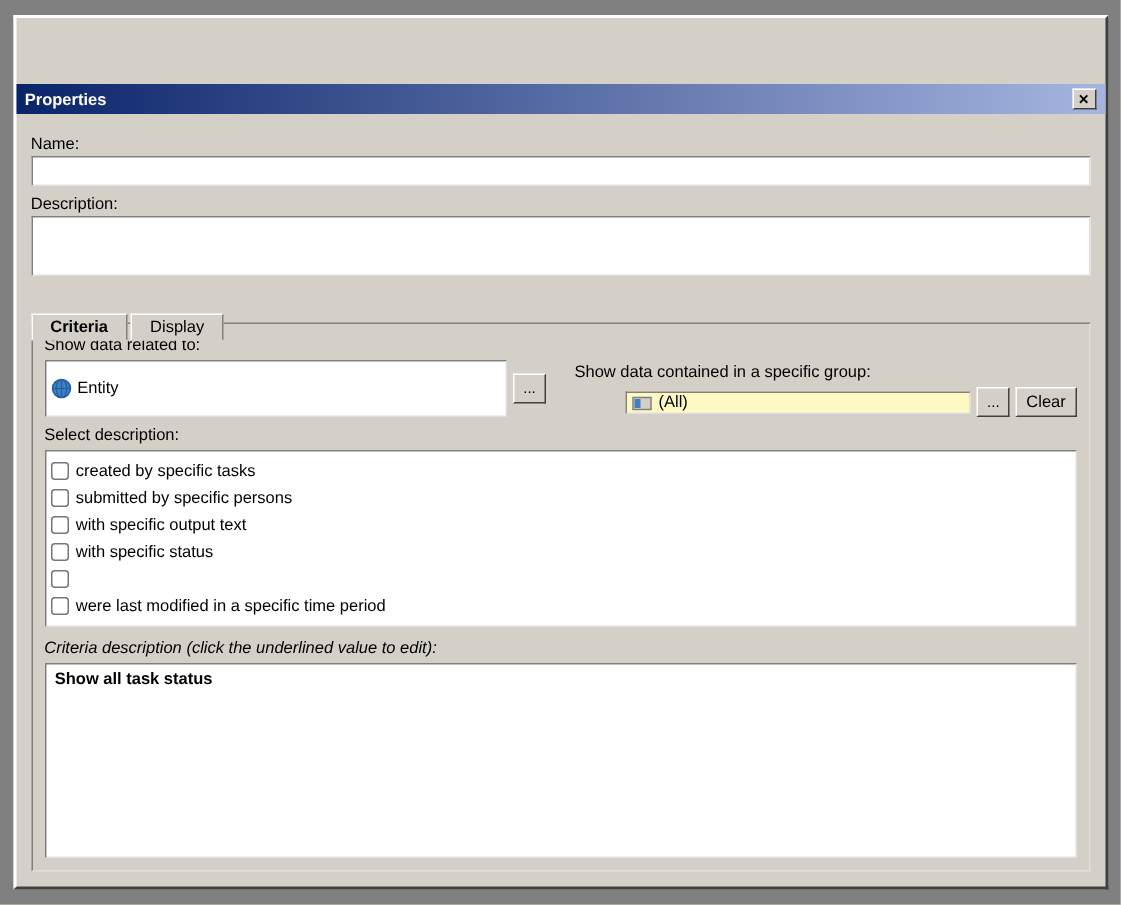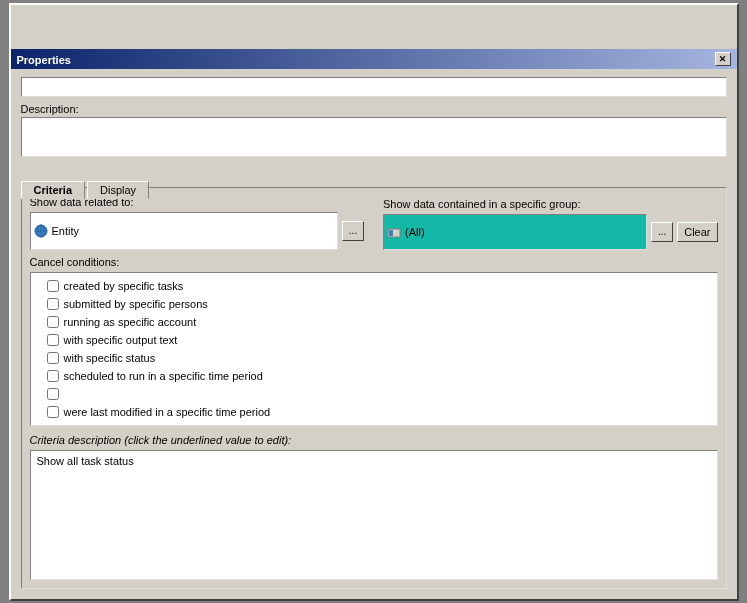--- a/index.html
+++ b/index.html
@@ -158,21 +158,21 @@
 
     .section-label {
       margin-bottom: 4px;
       color: #000;
     }
 
     .conditions-box {
       background: white;
       border: 1px solid;
       border-color: #808080 #dfdfdf #dfdfdf #808080;
-      padding: 4px 16px;
+      padding: 4px 3px;
       margin-bottom: 8px;
     }
 
     .condition-row {
       display: flex;
       align-items: center;
       gap: 5px;
       height: 18px;
     }
 
@@ -189,20 +189,21 @@
     }
 
     .criteria-desc-box {
       width: 100%;
       background: white;
       border: 1px solid;
       border-color: #808080 #dfdfdf #dfdfdf #808080;
       height: 130px;
       padding: 4px 6px;
       overflow-y: auto;
+      font-weight: bold;
     }
 
     .criteria-desc-text {
       color: #000;
     }
 
     .dialog-footer {
       display: flex;
       justify-content: flex-end;
       gap: 6px;
@@ -214,28 +215,29 @@
       height: 23px;
       background: #d4d0c8;
       border: 1px solid;
       border-color: #ffffff #404040 #404040 #ffffff;
       cursor: pointer;
       font-size: 11px;
     }
 
     .group-input {
       flex: 1;
-      background: #14b8a6;
-      border: 1px solid;
-      border-color: #808080 #dfdfdf #dfdfdf #808080;
-      height: 36px;
+      background: #fef9c3;
+      border: 1px solid;
+      border-color: #808080 #dfdfdf #dfdfdf #808080;
+      height: 15px;
       padding: 1px 3px;
       display: flex;
       align-items: center;
       gap: 4px;
+      margin-left: 34px;
     }
 
     .top-row {
       display: flex;
       gap: 19px;
       align-items: flex-end;
       margin-bottom: 6px;
     }
 
     .left-col {
@@ -249,20 +251,21 @@
 </head>
 <body>
 
 <div class="dialog">
   <div class="title-bar">
     <span class="title-bar-text">Properties</span>
     <div class="title-bar-close">✕</div>
   </div>
 
   <div class="dialog-body">
+    <label class="field-label">Name:</label>
     <input type="text" class="text-input" value="" style="">
 
     <label class="field-label">Description:</label>
     <textarea class="textarea-input" style=""></textarea>
 
     <div class="tab-bar">
       <div class="tab active">
         <span>Criteria</span>
       </div>
       <div class="tab">
@@ -300,46 +303,38 @@
                 </svg>
               </span>
               <span>(All)</span>
             </div>
             <button class="btn-dots">...</button>
             <button class="btn-clear">Clear</button>
           </div>
         </div>
       </div>
 
-      <div class="section-label">Cancel conditions:</div>
+      <div class="section-label">Select description:</div>
 
       <div class="conditions-box">
         <div class="condition-row">
           <input type="checkbox" style="">
           <span>created by specific tasks</span>
         </div>
         <div class="condition-row">
           <input type="checkbox" style="">
           <span>submitted by specific persons</span>
         </div>
         <div class="condition-row">
           <input type="checkbox" style="">
-          <span>running as specific account</span>
-        </div>
-        <div class="condition-row">
-          <input type="checkbox" style="">
           <span>with specific output text</span>
         </div>
         <div class="condition-row">
           <input type="checkbox" style="">
           <span>with specific status</span>
-        </div>
-        <div class="condition-row">
-          <input type="checkbox" style="">
-          <span>scheduled to run in a specific time period</span>
         </div>
         <div class="condition-row">
           <input type="checkbox" style="">
         </div>
         <div class="condition-row">
           <input type="checkbox" style="">
           <span>were last modified in a specific time period</span>
         </div>
       </div>
 

